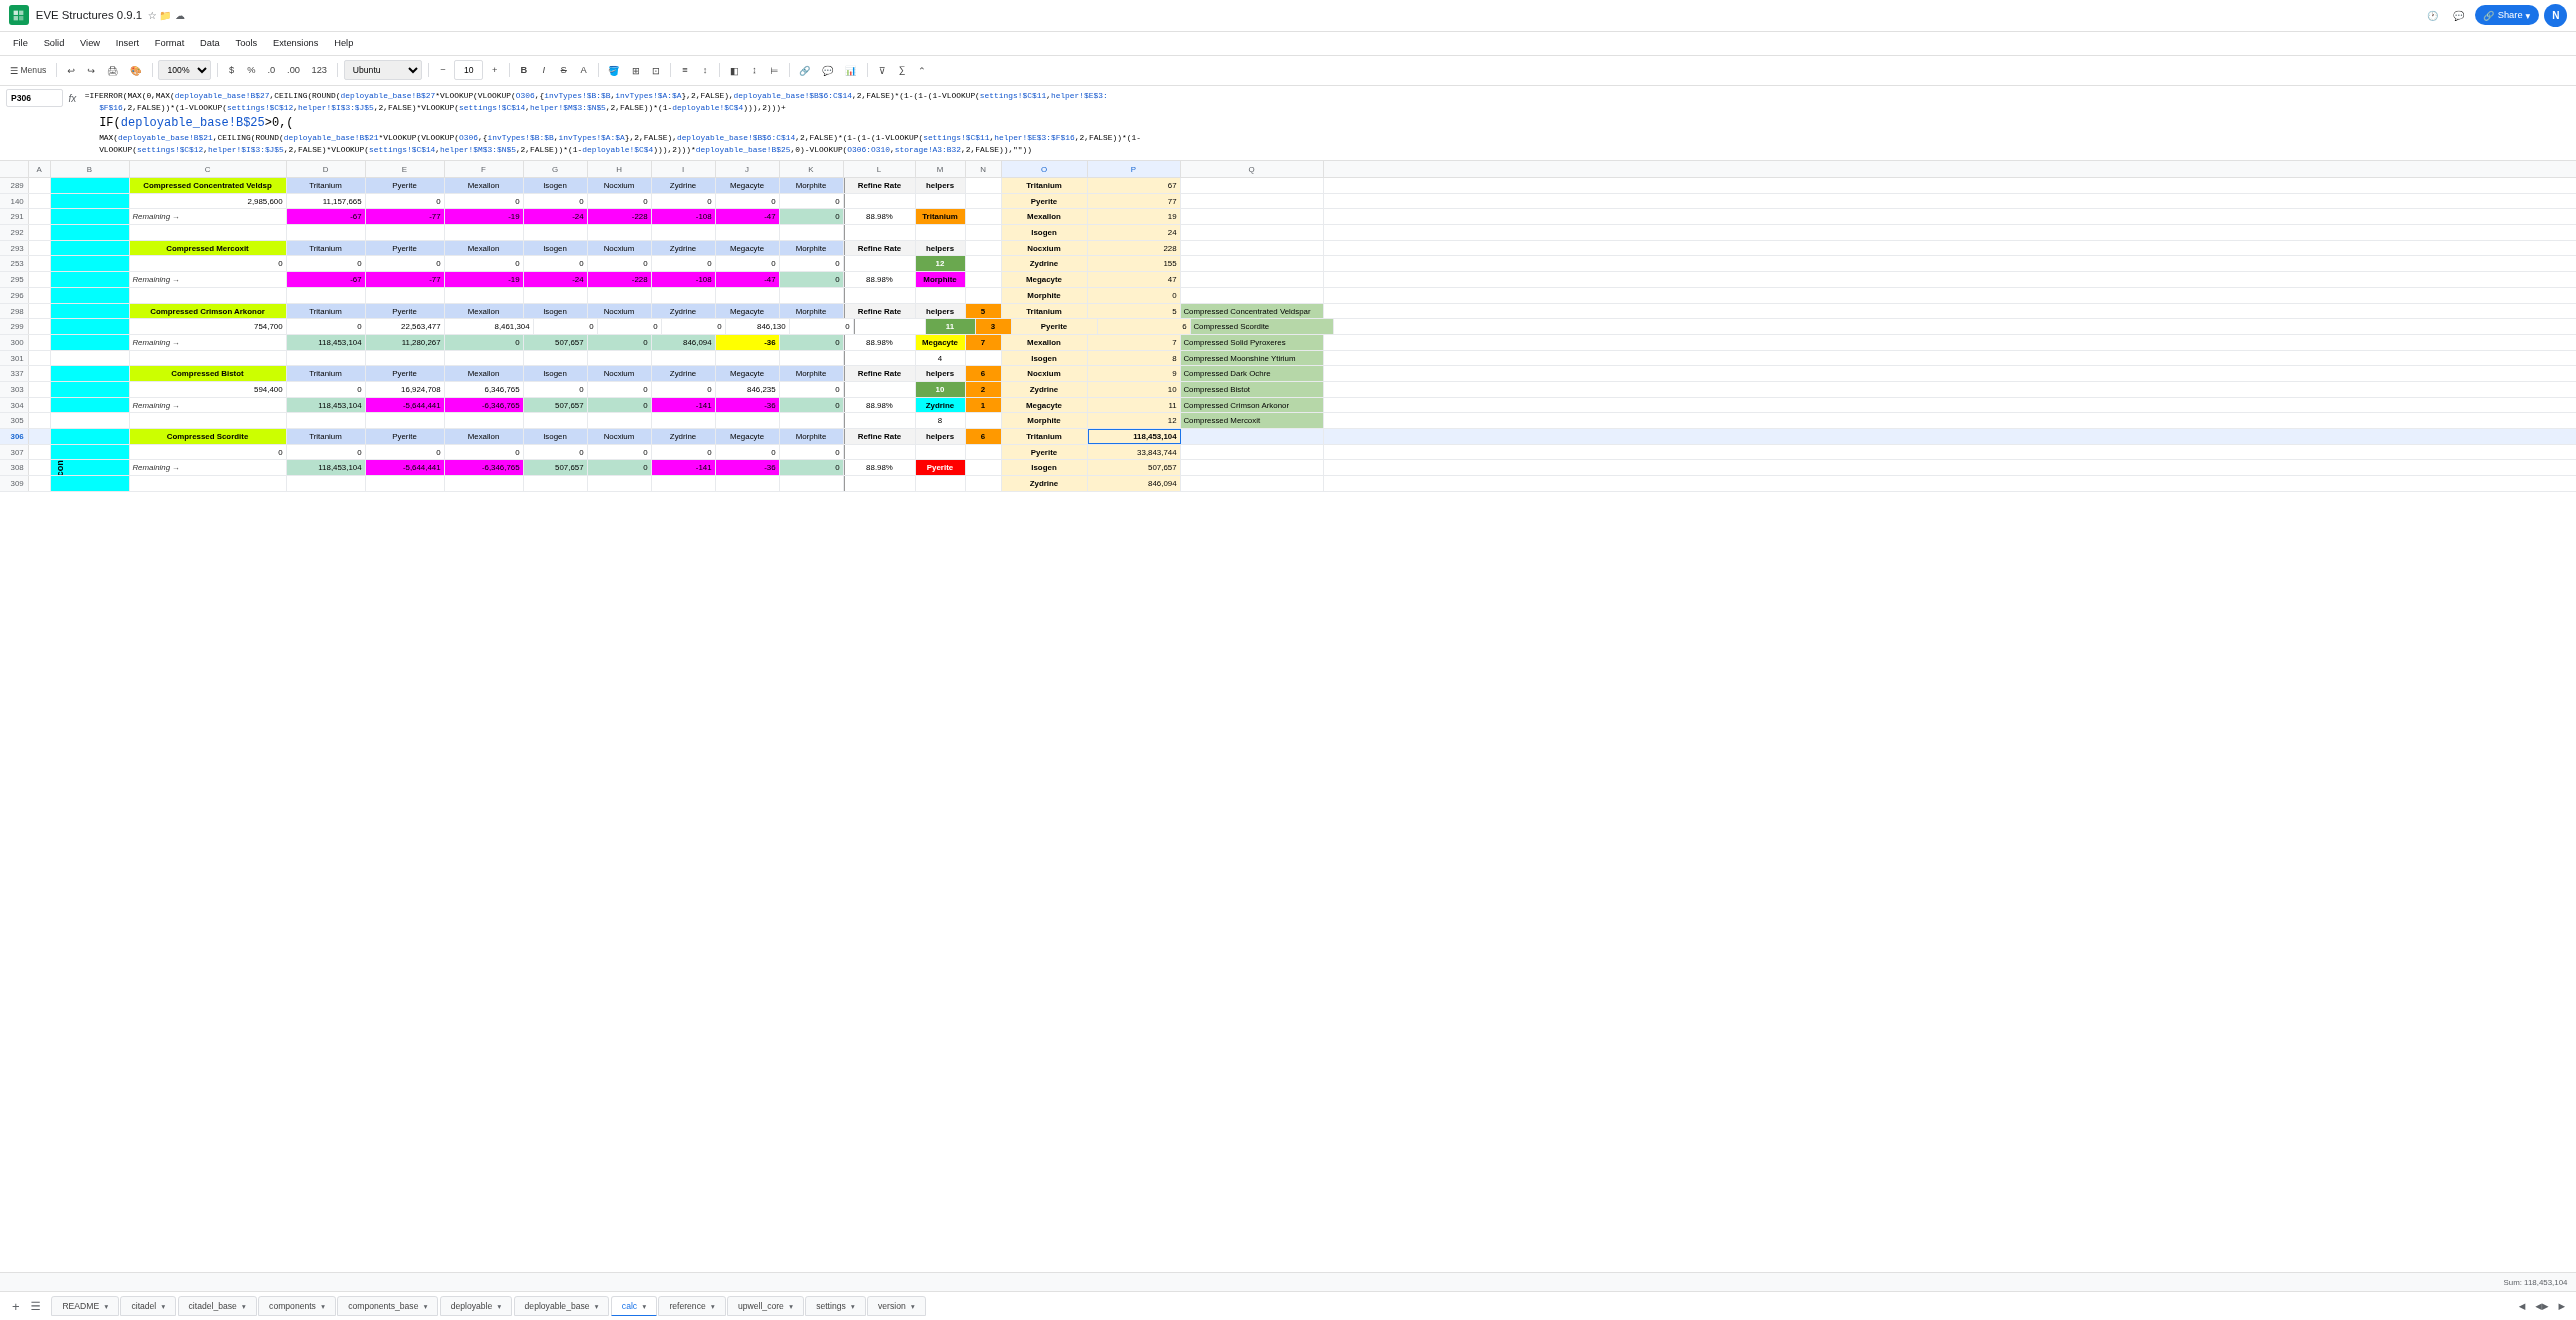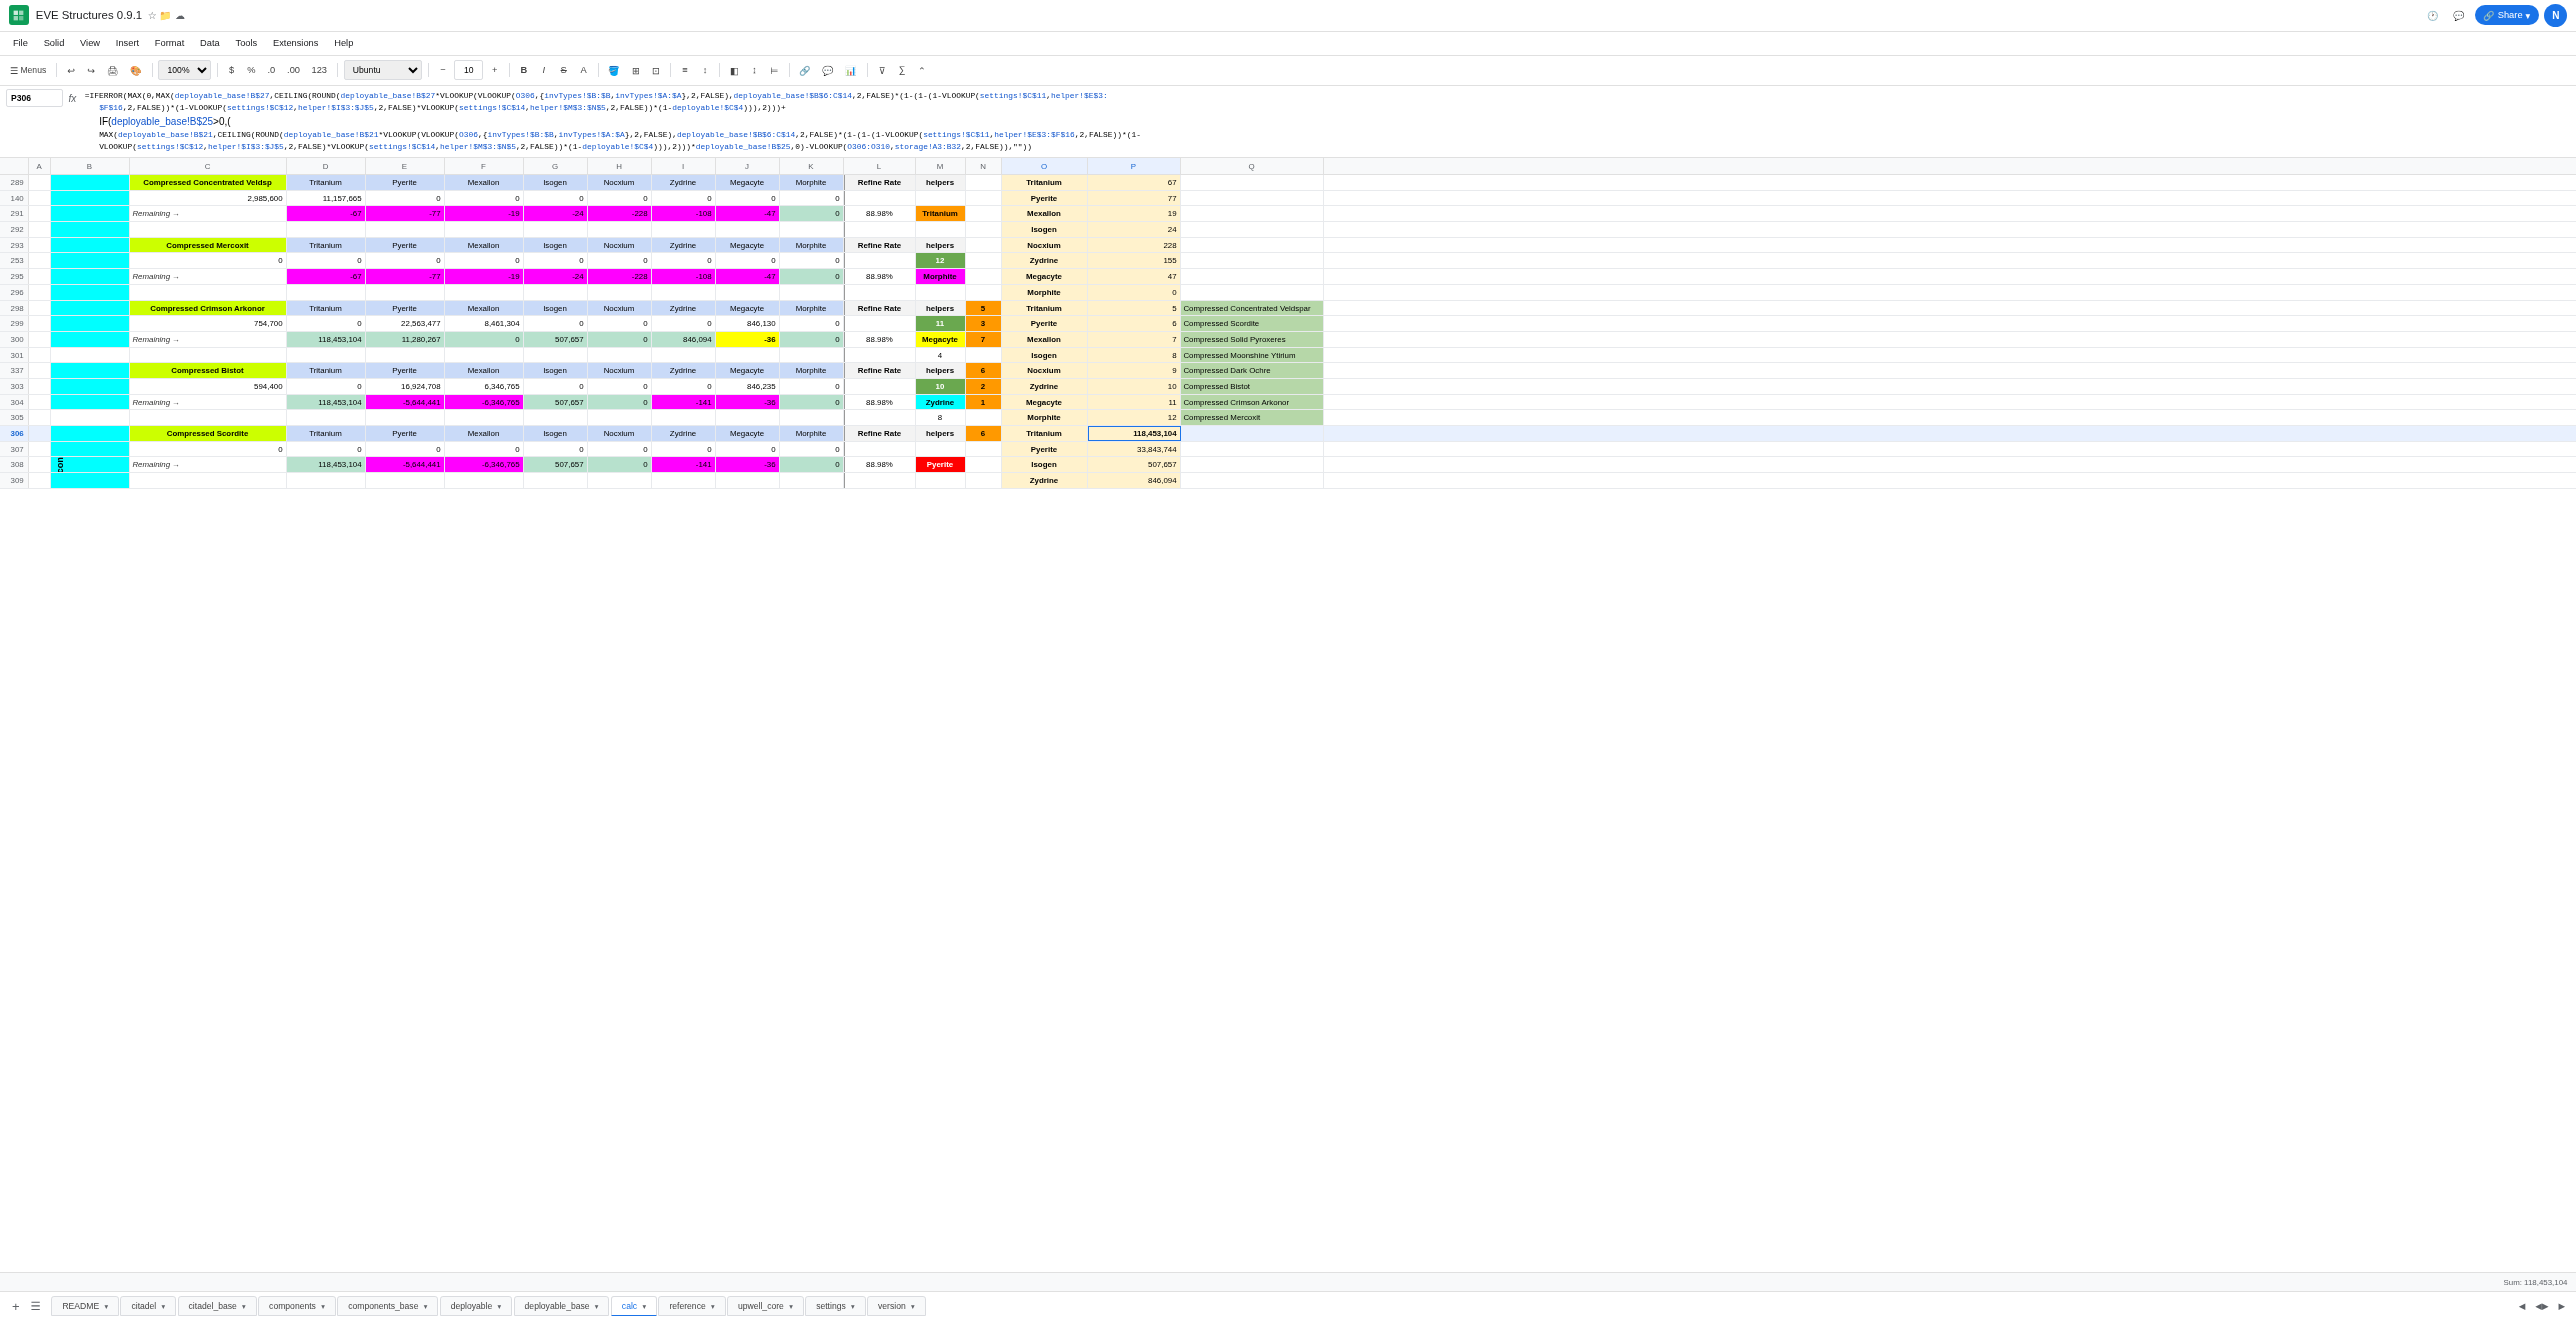--- a/index.html
+++ b/index.html
@@ -197,21 +197,21 @@
 </div>
 
 <div id="formula-bar">
   <input id="cell-ref" type="text" value="P306" style="">
   <div style="display:flex;align-items:flex-start;padding-top:2.1px;margin-right:2.9px">
     <span id="fx-icon" style="font-style:italic;color:#5f6368;font-size:10px">fx</span>
   </div>
   <div id="formula-text">
     <span class="formula-dark">=IFERROR(MAX(0,MAX(</span><span class="formula-blue">deployable_base!B$27</span><span class="formula-dark">,CEILING(ROUND(</span><span class="formula-blue">deployable_base!B$27</span><span class="formula-dark">*VLOOKUP(VLOOKUP(</span><span class="formula-blue">O306</span><span class="formula-dark">,{</span><span class="formula-blue">invTypes!$B:$B</span><span class="formula-dark">,</span><span class="formula-blue">invTypes!$A:$A</span><span class="formula-dark">},2,FALSE),</span><span class="formula-blue">deployable_base!$B$6:C$14</span><span class="formula-dark">,2,FALSE)*(1-(1-(1-VLOOKUP(</span><span class="formula-blue">settings!$C$11</span><span class="formula-dark">,</span><span class="formula-blue">helper!$E$3:</span><br>
     <span style="padding-left:14.3px;font-size:7.9px;font-family:'Courier New',monospace"><span class="formula-blue">$F$16</span><span class="formula-dark">,2,FALSE))*(1-VLOOKUP(</span><span class="formula-blue">settings!$C$12</span><span class="formula-dark">,</span><span class="formula-blue">helper!$I$3:$J$5</span><span class="formula-dark">,2,FALSE)*VLOOKUP(</span><span class="formula-blue">settings!$C$14</span><span class="formula-dark">,</span><span class="formula-blue">helper!$M$3:$N$5</span><span class="formula-dark">,2,FALSE))*(1-</span><span class="formula-blue">deployable!$C$4</span><span class="formula-dark">))),2)))+</span></span><br>
-    <span style="padding-left:14.3px;font-size:10px;font-family:Liberation Sans, sans-serif"><span class="formula-dark">IF(</span><span class="formula-blue">deployable_base!B$25</span><span class="formula-dark">&gt;0,(</span></span><br>
+    <span style="padding-left:14.3px;font-size:12px;font-family:Liberation Mono, monospace"><span class="formula-dark">IF(</span><span class="formula-blue">deployable_base!B$25</span><span class="formula-dark">&gt;0,(</span></span><br>
     <span style="padding-left:14.3px;font-size:7.9px;font-family:'Courier New',monospace"><span class="formula-dark">MAX(</span><span class="formula-blue">deployable_base!B$21</span><span class="formula-dark">,CEILING(ROUND(</span><span class="formula-blue">deployable_base!B$21</span><span class="formula-dark">*VLOOKUP(VLOOKUP(</span><span class="formula-blue">O306</span><span class="formula-dark">,{</span><span class="formula-blue">invTypes!$B:$B</span><span class="formula-dark">,</span><span class="formula-blue">invTypes!$A:$A</span><span class="formula-dark">},2,FALSE),</span><span class="formula-blue">deployable_base!$B$6:C$14</span><span class="formula-dark">,2,FALSE)*(1-(1-(1-VLOOKUP(</span><span class="formula-blue">settings!$C$11</span><span class="formula-dark">,</span><span class="formula-blue">helper!$E$3:$F$16</span><span class="formula-dark">,2,FALSE))*(1-</span></span><br>
     <span style="padding-left:14.3px;font-size:7.9px;font-family:'Courier New',monospace"><span class="formula-dark">VLOOKUP(</span><span class="formula-blue">settings!$C$12</span><span class="formula-dark">,</span><span class="formula-blue">helper!$I$3:$J$5</span><span class="formula-dark">,2,FALSE)*VLOOKUP(</span><span class="formula-blue">settings!$C$14</span><span class="formula-dark">,</span><span class="formula-blue">helper!$M$3:$N$5</span><span class="formula-dark">,2,FALSE))*(1-</span><span class="formula-blue">deployable!$C$4</span><span class="formula-dark">))),2)))*</span><span class="formula-blue">deployable_base!B$25</span><span class="formula-dark">,0)-VLOOKUP(</span><span class="formula-blue">O306:O310</span><span class="formula-dark">,</span><span class="formula-blue">storage!A3:B32</span><span class="formula-dark">,2,FALSE)),""))</span></span>
   </div>
 </div>
 
 <div id="sheet-area">
 
   <div id="col-headers">
     <div class="row-num-header"></div>
     <div class="col-header" style="width:21.5px">A</div>
@@ -425,21 +425,21 @@
       <div class="cell" style="width:143px;background:#b6d7a8">Compressed Concentrated Veldspar</div>
     </div>
 
     <div class="grid-row">
       <div class="row-num">299</div>
       <div class="cell" style="width:21.5px"></div>
       <div class="cell bg-cyan" style="width:79px"></div>
       <div class="cell text-right" style="width:157px">754,700</div>
       <div class="cell text-right" style="width:79px">0</div>
       <div class="cell text-right" style="width:79px">22,563,477</div>
-      <div class="cell text-right" style="width:79px">8,461,304</div>
+      <div class="cell text-right" style="width:89px">8,461,304</div>
       <div class="cell text-right" style="width:64px">0</div>
       <div class="cell text-right" style="width:64px">0</div>
       <div class="cell text-right" style="width:64px">0</div>
       <div class="cell text-right" style="width:64px">846,130</div>
       <div class="cell text-right" style="width:64px">0</div>
       <div class="cell" style="width:72px;border-left:1.4px solid #999"></div>
       <div class="cell text-center" style="width:50px;background:#6aa84f;color:#fff;font-weight:bold">11</div>
       <div class="cell text-center" style="width:36px;background:#ff9900;font-weight:bold">3</div>
       <div class="cell text-center" style="width:86px;background:#fff2cc;font-weight:bold">Pyerite</div>
       <div class="cell text-right" style="width:93px;background:#fff2cc">6</div>

